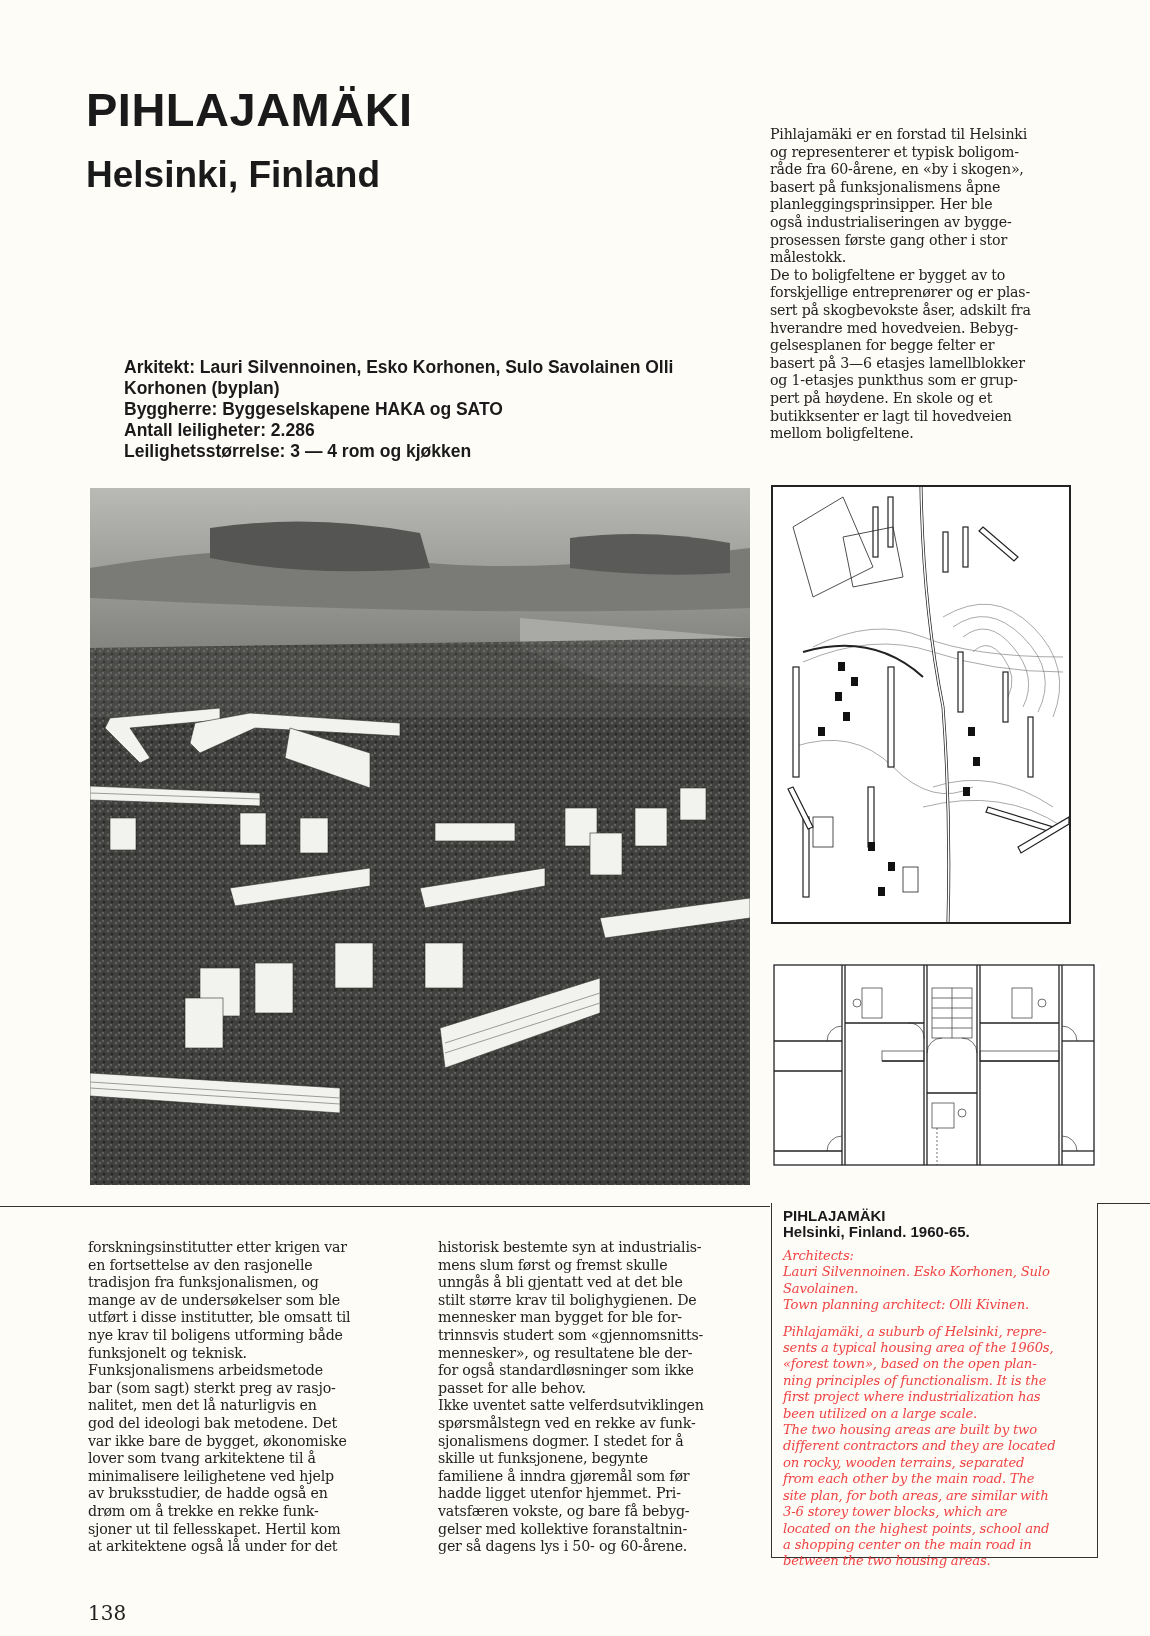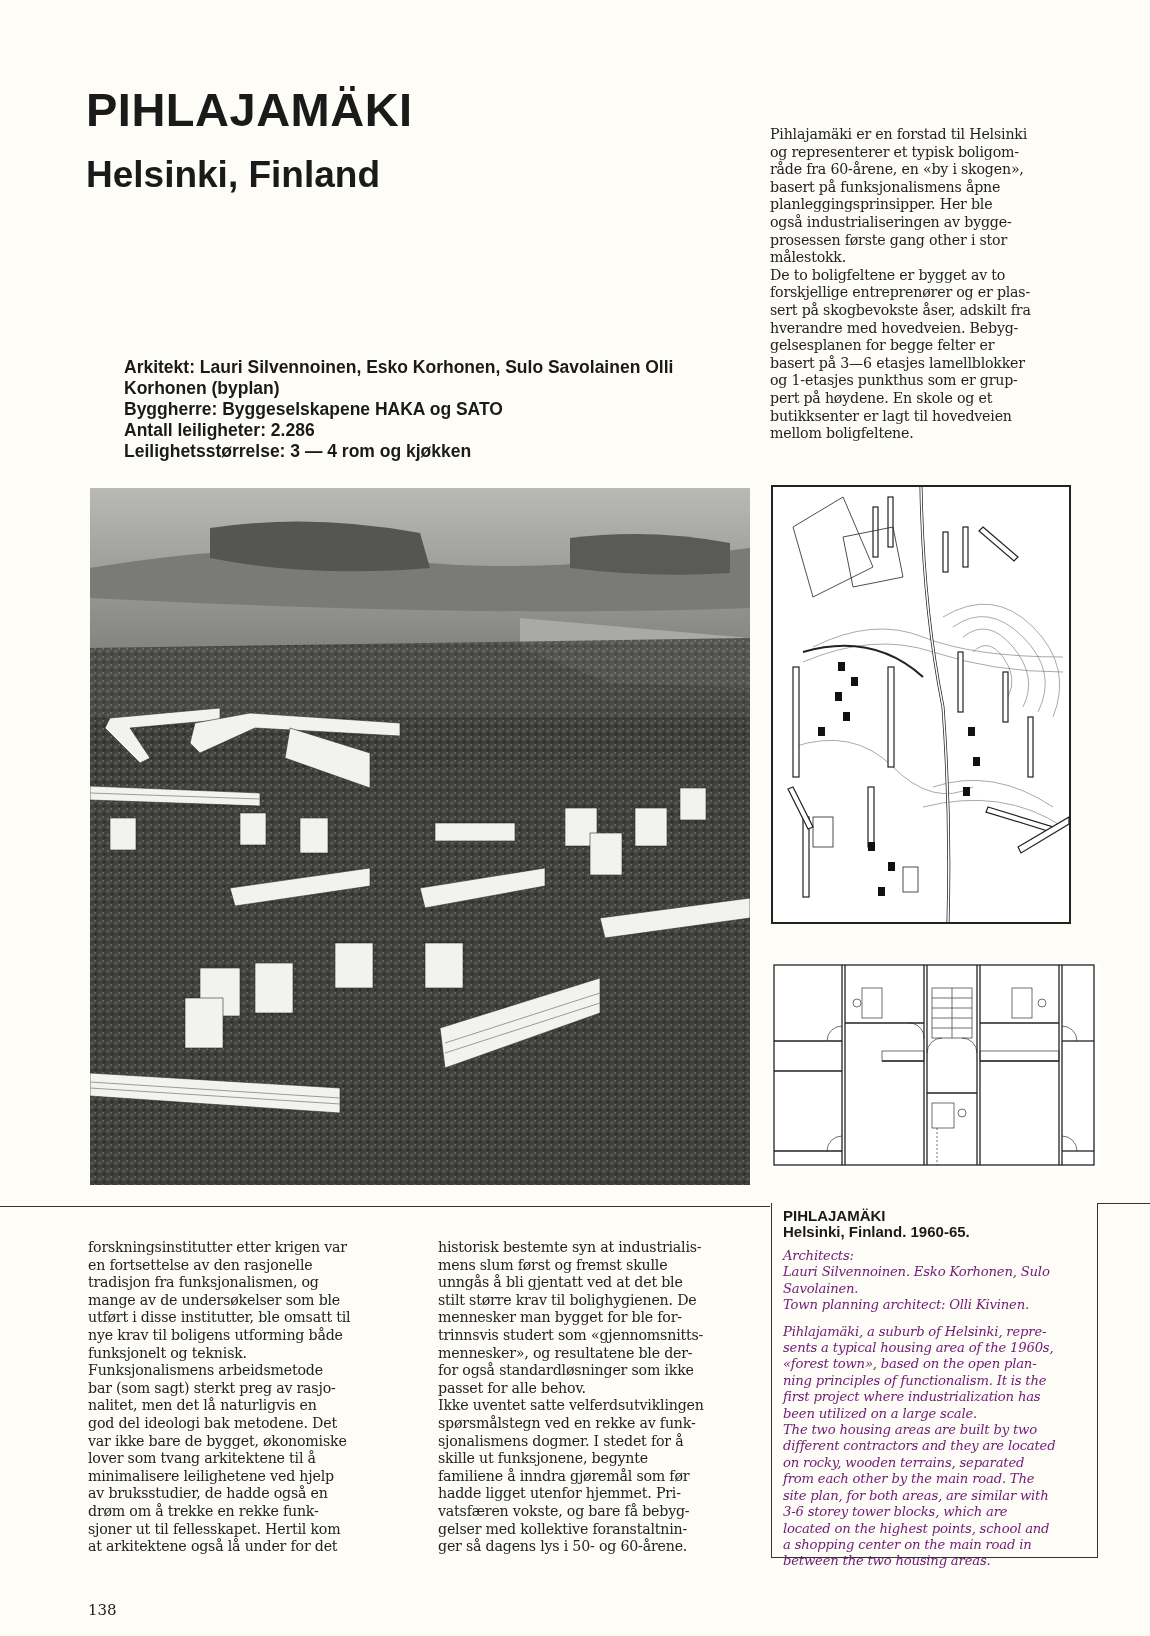--- a/index.html
+++ b/index.html
@@ -59,27 +59,27 @@
   }
   .caption {
     left: 783px; top: 1208px; width: 310px;
   }
   .cap-title {
     font-family: "Liberation Sans", sans-serif; font-weight: 700;
     font-size: 15px; line-height: 16px; color: #1a1a1a;
   }
   .cap-ital {
     font-family: "DejaVu Serif", serif; font-style: italic;
-    font-size: 13.2px; line-height: 16.4px; color: #701a75; letter-spacing: -0.2px;
+    font-size: 13.2px; line-height: 16.4px; color: #ef4444; letter-spacing: -0.2px;
   }
   .cap-ital p { margin: 0; }
   .gap { height: 8px; }
   .pagenum {
     left: 88px; top: 1601px;
-    font-family: "DejaVu Serif", serif; font-size: 15px; color: #222;
+    font-family: "DejaVu Serif", serif; font-size: 20px; color: #222;
   }
 </style>
 </head>
 <body>
 
 <div class="abs title">PIHLAJAMÄKI</div>
 <div class="abs subtitle">
   <div>Helsinki, Finland</div>
 </div>
 

